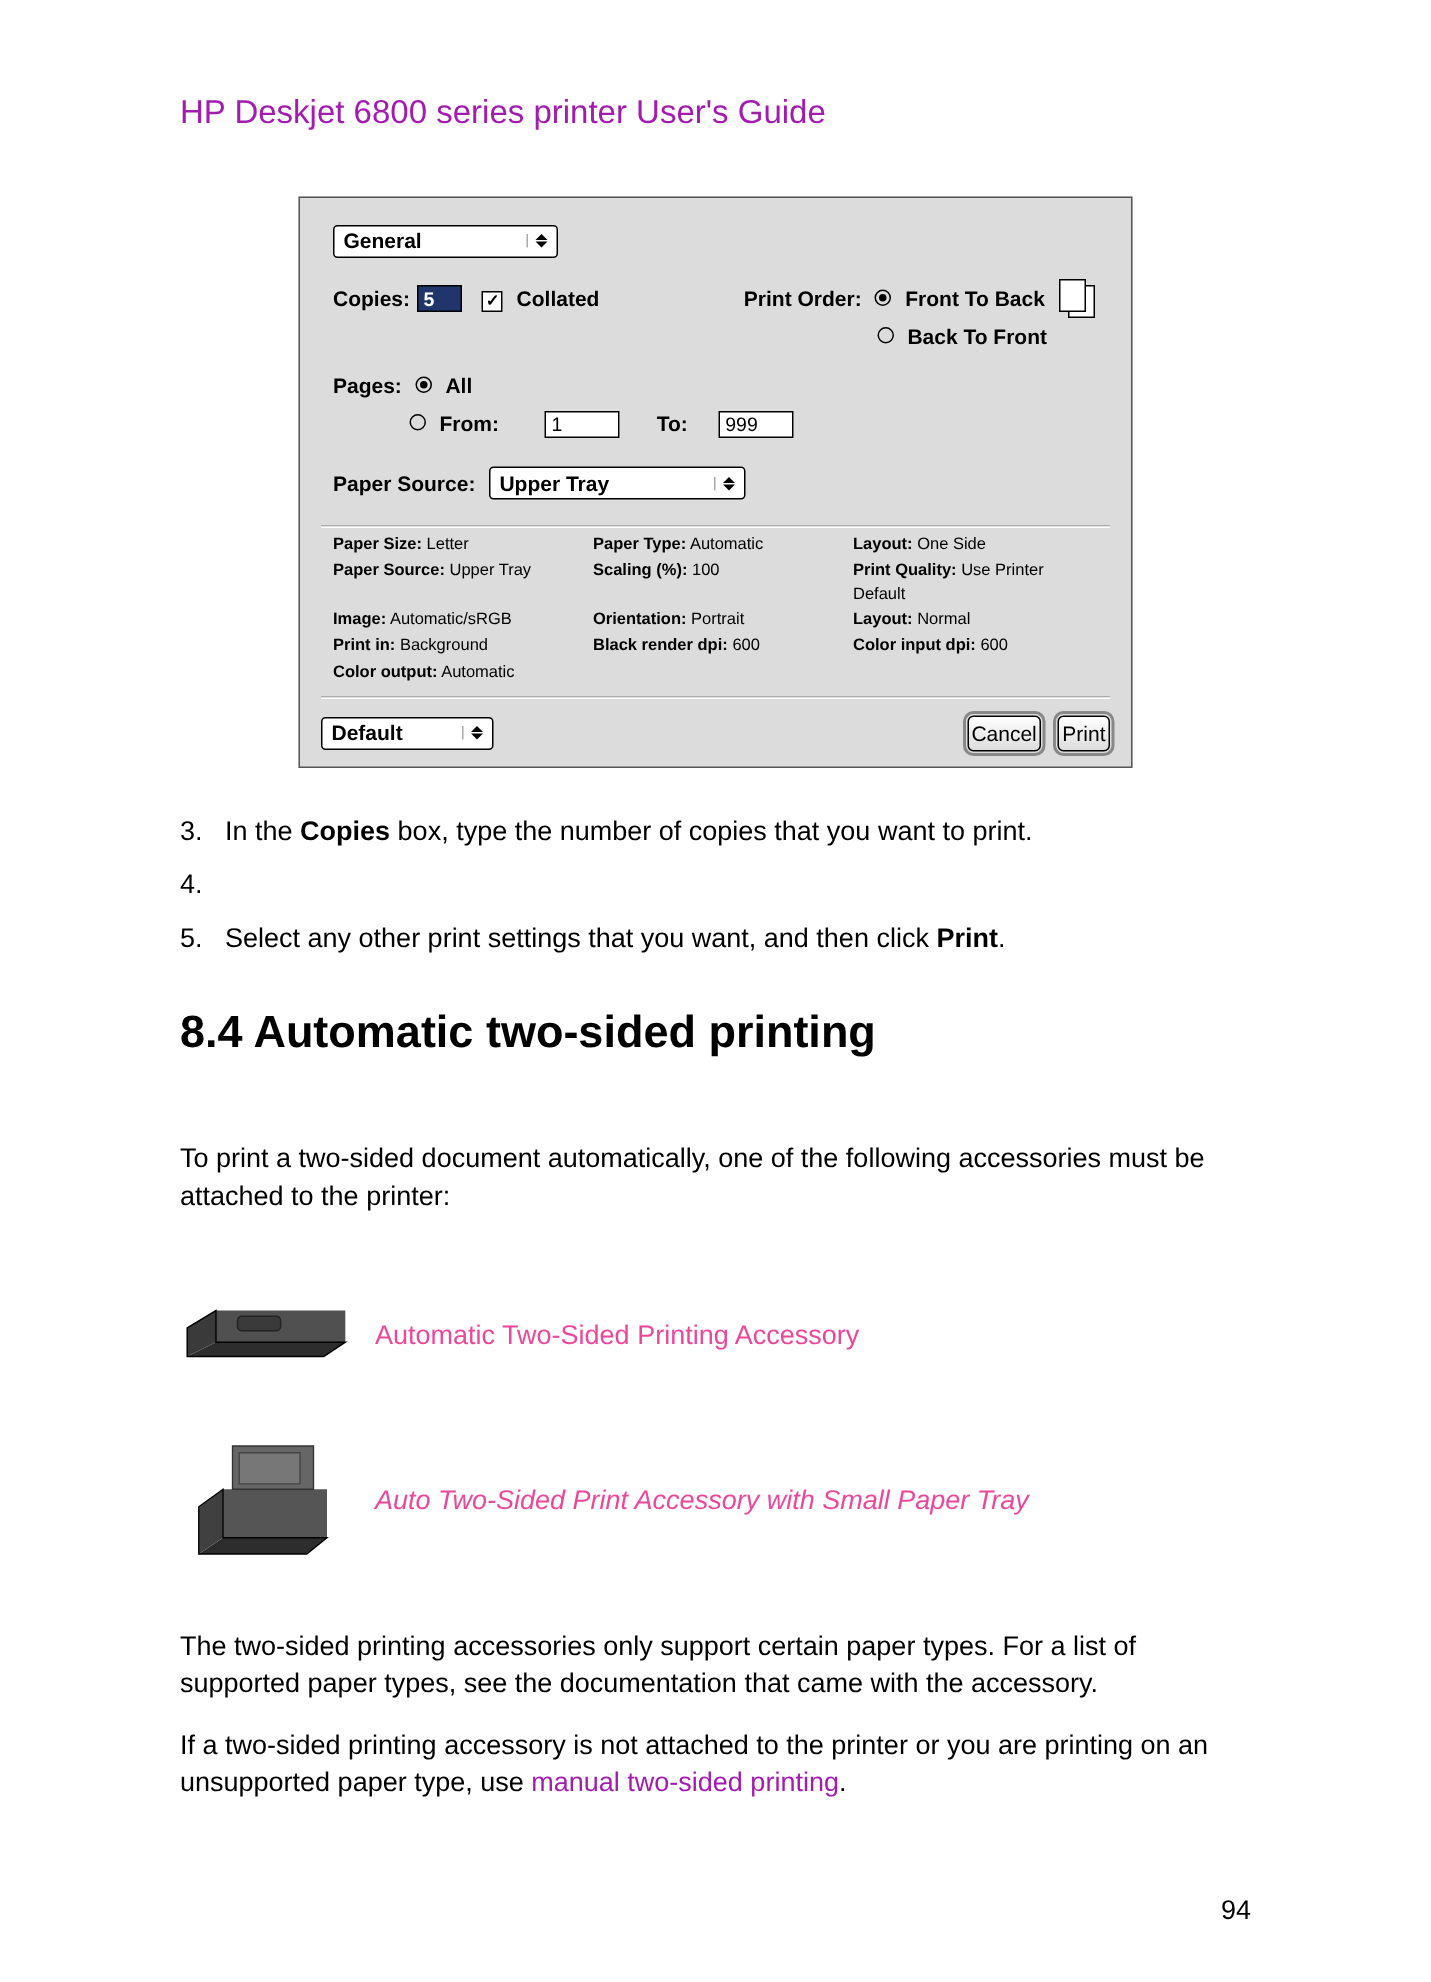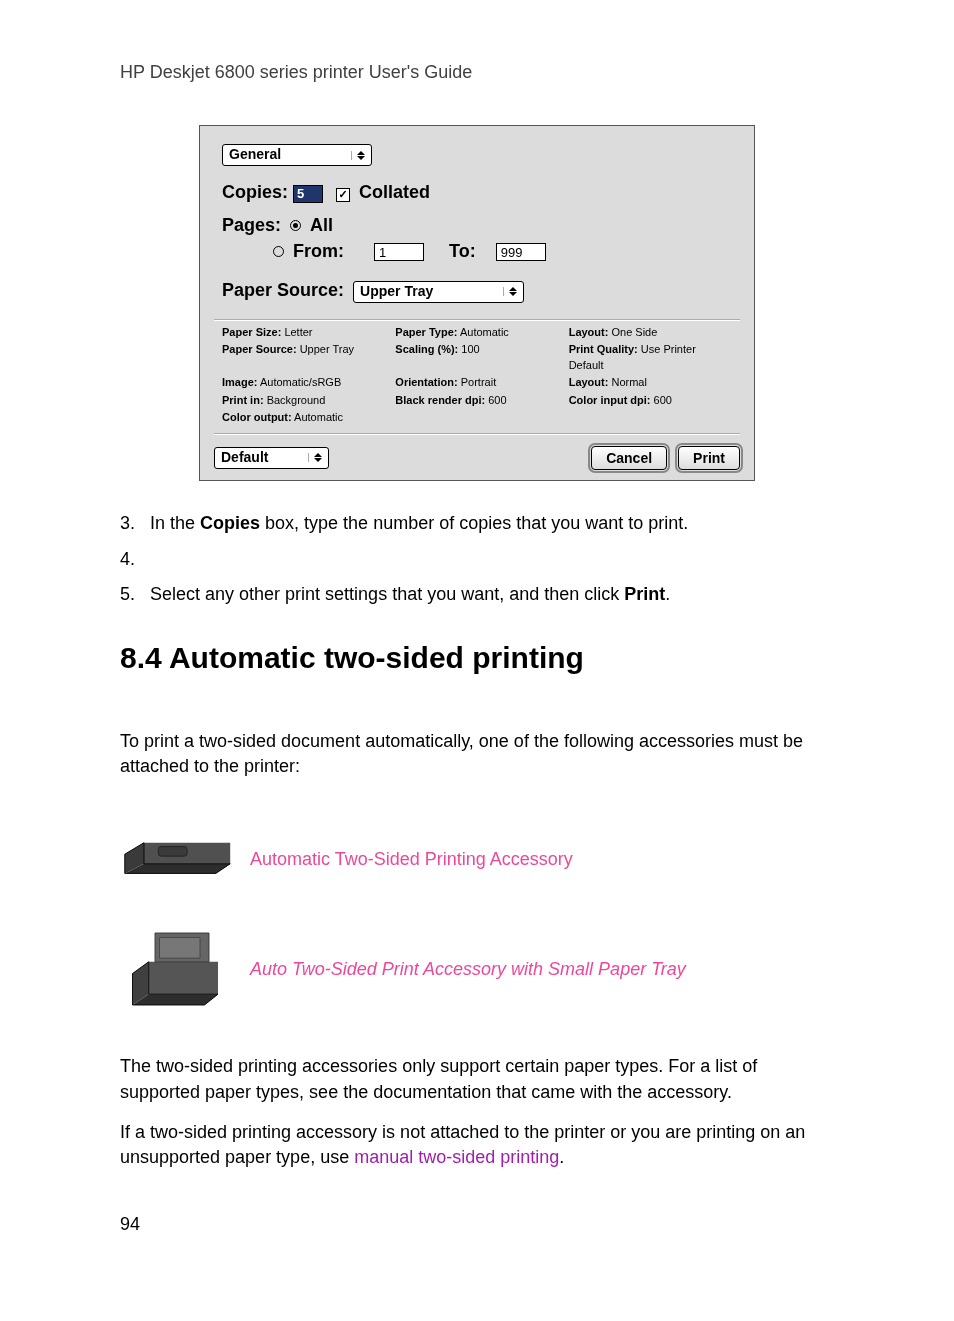--- a/index.html
+++ b/index.html
@@ -7,23 +7,23 @@
       background: #ffffff;
       font-family: Arial, Helvetica, sans-serif;
       color: #000000;
       width: 954px;
       margin: 0 auto;
       padding: 60px 120px 60px 120px;
       font-size: 18px;
       line-height: 1.4;
     }
     .header-text {
-      font-size: 18px;
+      font-size: 22px;
       margin-bottom: 40px;
-      color: #404040;
+      color: #a21caf;
     }
 
     
     .dialog-box {
       border: 1px solid #555;
       width: 556px;
       margin: 0 auto 30px auto;
       background: #dcdcdc;
       padding: 18px 14px 10px 14px;
       font-family: Arial, sans-serif;
@@ -55,21 +55,21 @@
       border-bottom:4px solid #000;
       display:block;
     }
     .sel .arr-icon::after {
       content:"";
       border-left:4px solid transparent;
       border-right:4px solid transparent;
       border-top:4px solid #000;
       display:block;
     }
-    .bold-label { font-weight: bold; font-size: 18px; }
+    .bold-label { font-weight: bold; font-size: 14px; }
     .blue-input {
       background: #21356d;
       color: #fff;
       border: 1px solid #000;
       width: 30px;
       height: 18px;
       font-size: 13px;
       padding: 0 3px;
       font-weight: bold;
     }
@@ -83,23 +83,23 @@
       grid-template-columns: 1fr 1fr 1fr;
       column-gap: 10px;
       row-gap: 2px;
       font-size:11px;
     }
     .summary-grid b { font-weight:bold; }
     .btn {
       background: linear-gradient(#fff,#ddd);
       border:1px solid #000;
       border-radius:4px;
-      font-weight:bold;
+      font-weight:normal;
       font-size:14px;
-      padding:3px 14px;
+      padding:3px 2px;
       outline: 2px solid #888;
       outline-offset: 1px;
     }
     .footer-row { display:flex; justify-content:space-between; align-items:center; margin-top:10px; }
     .copy-area { display:flex; align-items:flex-start; gap:8px; }
     .doc-icon {
       width:26px; height:28px;
       position:relative;
     }
     .doc-icon .sheet {
@@ -127,21 +127,21 @@
       margin: 20px 0 30px 0;
     }
     .accessory-img {
       width:115px; height:70px;
       display:flex; align-items:center; justify-content:center;
     }
     .accessory-link { color:#ec4899; }
     .manual-link { color:#a21caf; }
 
     .body-para { margin-bottom: 15px; }
-    .page-number { text-align:left; margin-top:42px; font-size:18px; }
+    .page-number { text-align:right; margin-top:60px; font-size:18px; }
 
     
     .printer-svg { width:115px; height:70px; }
   </style>
 </head>
 <body>
 
 <div class="header-text">HP Deskjet 6800 series printer User's Guide</div>
 
 <div class="dialog-box">
@@ -152,20 +152,35 @@
       <span class="arr-icon"></span>
     </div>
   </div>
 
   <div style="display:flex; justify-content:space-between; align-items:flex-start; margin:0 8px;">
     <div>
       <span class="bold-label">Copies:</span>
       <input class="blue-input" value="5" style="">
       <span style="margin-left:8px;"><span class="check">✓</span></span>
       <span class="bold-label" style="margin-left:4px;">Collated</span>
+    </div>
+    <div class="copy-area">
+      <div>
+        <span class="bold-label">Print Order:</span>
+        <span class="radio filled" style="margin-left:4px;"></span>
+        <span class="bold-label" style="margin-left:4px;">Front To Back</span>
+        <br>
+        <span style="display:inline-block; width:84px;"></span>
+        <span class="radio"></span>
+        <span class="bold-label" style="margin-left:4px;">Back To Front</span>
+      </div>
+      <div class="doc-icon">
+        <div class="sheet s1"></div>
+        <div class="sheet s2"></div>
+      </div>
     </div>
   </div>
 
   <div style="margin:8px 8px 0 8px;">
     <span class="bold-label">Pages:</span>
     <span class="radio filled" style="margin-left:4px;"></span>
     <span class="bold-label" style="margin-left:4px;">All</span>
     <br>
     <span style="display:inline-block; width:46px;"></span>
     <span class="radio"></span>

